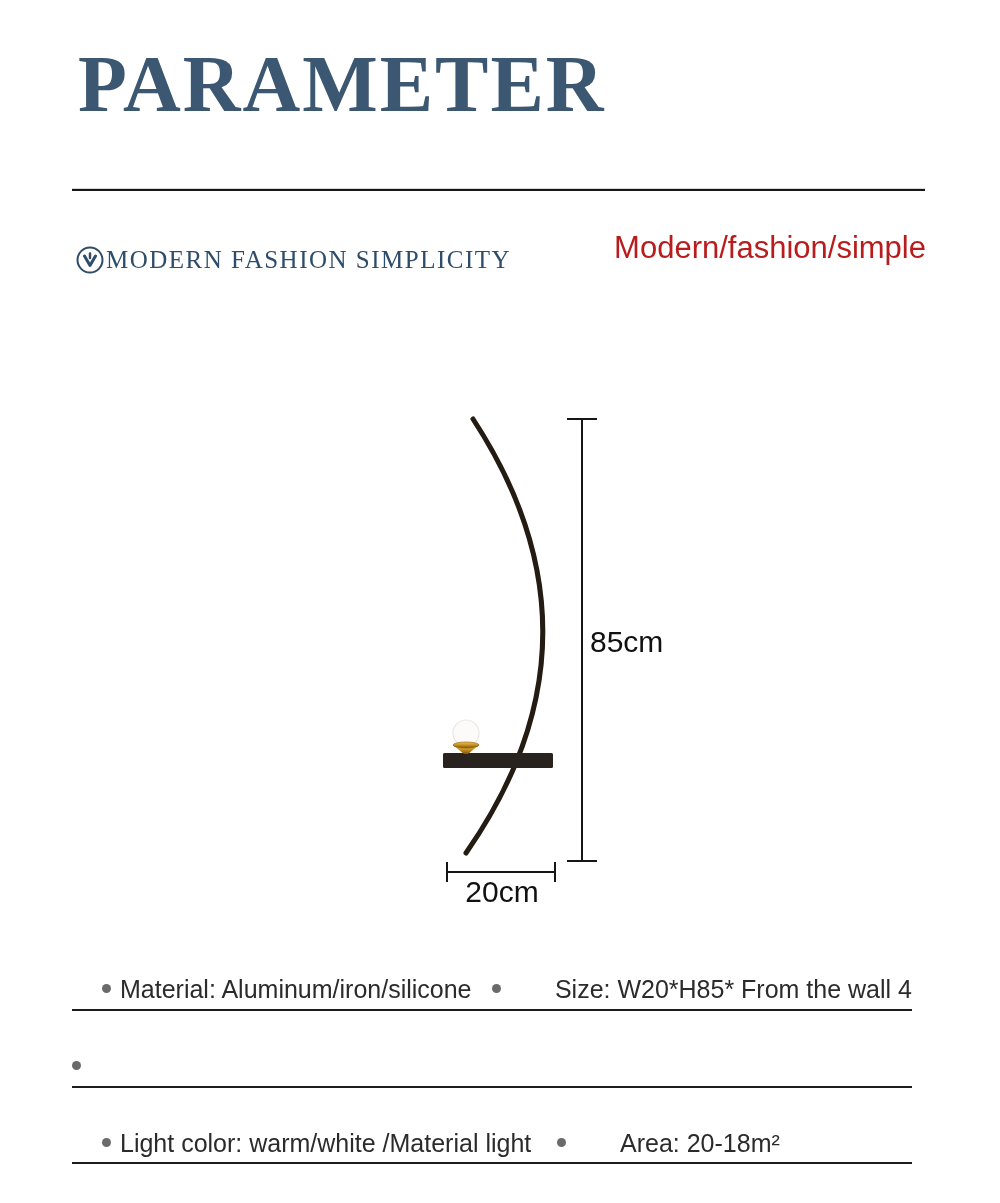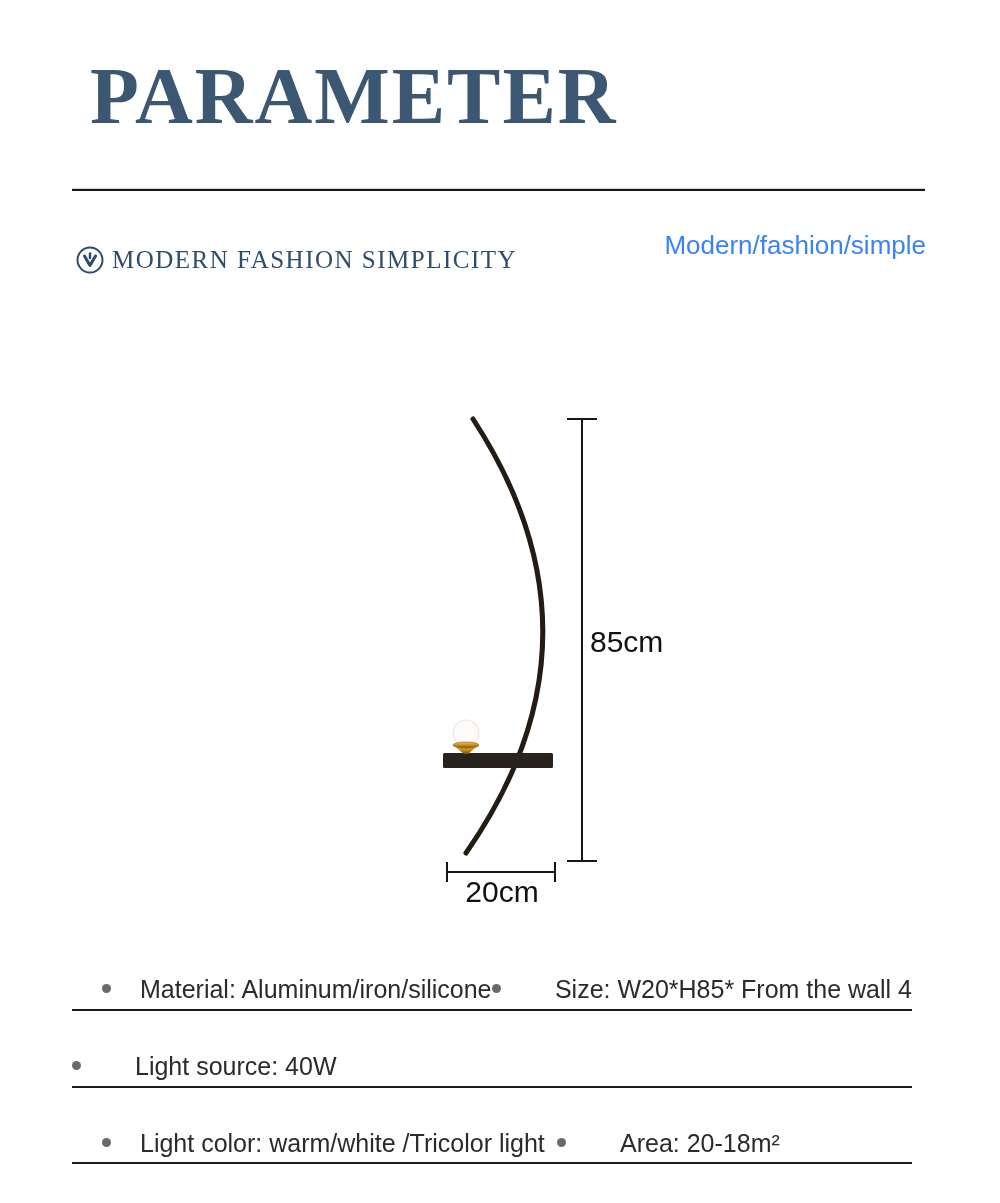--- a/index.html
+++ b/index.html
@@ -1,47 +1,47 @@
 <!DOCTYPE html>
 <html><head>
 <meta charset="utf-8">
 <style>
   html,body{margin:0;padding:0;background:#ffffff;}
   body{
     width:1000px;height:1203px;position:relative;overflow:hidden;
     font-family:"Liberation Sans", sans-serif;color:#2b2b2b;
   }
   .page-title{
-    position:absolute;left:74px;top:40px;margin:16px;
+    position:absolute;left:74px;top:40px;margin:4px;
     font-family:"Liberation Serif", serif;font-weight:bold;
     font-size:80px;line-height:80px;letter-spacing:2px;color:#3b5772;
   }
   .top-rule{
     position:absolute;left:72px;top:188px;width:853px;height:2px;
     background:#161616;border-top:1px solid #d8d8d8;
   }
   .subhead{position:absolute;left:76px;top:244px;height:32px;display:flex;align-items:center;}
   .subhead .icon{width:28px;height:28px;display:block;}
   .subhead .label{
-    margin-left:8px;font-family:"Liberation Serif", serif;
+    margin-left:2px;font-family:"Liberation Serif", serif;
     font-size:25px;letter-spacing:1.5px;color:#2e4d6b;white-space:nowrap;
   }
   .tagline{
-    position:absolute;top:230px;right:74px;font-size:26px;color:#3b82f6;white-space:nowrap;
+    position:absolute;top:230px;right:74px;font-size:31px;color:#b91c1c;white-space:nowrap;
   }
   .figure{position:absolute;left:420px;top:400px;width:280px;height:515px;}
   .dim-label{font-family:"Liberation Sans", sans-serif;font-size:30px;fill:#111111;}
   .spec-table{position:absolute;left:72px;top:934px;width:840px;}
   .spec-row{
     box-sizing:border-box;height:77px;display:flex;align-items:flex-start;
     padding-top:38px;border-bottom:2px solid #1c1c1c;
   }
   .spec-row:last-child{height:76px;}
   .spec-cell{display:flex;align-items:flex-start;}
-  .spec-cell.left{width:485px;padding-left:30px;box-sizing:border-box;gap:20px;}
+  .spec-cell.left{width:485px;padding-left:30px;box-sizing:border-box;}
   .spec-cell.right{flex:1;gap:26px;}
   .bullet{
     width:9px;height:9px;border-radius:50%;background:#6a6a6a;
     flex:0 0 9px;margin-top:12px;
   }
   .spec-text{font-size:25px;line-height:34px;color:#2b2b2b;white-space:nowrap;}
   .spec-cell.left .spec-text{margin-left:9px;}
   .spec-cell.right .spec-text{margin-left:28px;}
 </style>
 </head>
@@ -102,26 +102,25 @@
       <span class="spec-text">Material: Aluminum/iron/silicone</span>
     </div>
     <div class="spec-cell right">
       <span class="bullet"></span>
       <span class="spec-text">Size: W20*H85* From the wall 4</span>
     </div>
   </div>
   <div class="spec-row">
     <div class="spec-cell right">
       <span class="bullet"></span>
-      <span class="spec-text">Light source: 40W</span>
     </div>
   </div>
   <div class="spec-row">
     <div class="spec-cell left">
       <span class="bullet"></span>
-      <span class="spec-text">Light color: warm/white /Tricolor light</span>
+      <span class="spec-text">Light color: warm/white /Material light</span>
     </div>
     <div class="spec-cell right">
       <span class="bullet"></span>
       <span class="spec-text">Area: 20-18m²</span>
     </div>
   </div>
 </div>
 
 </body></html>

